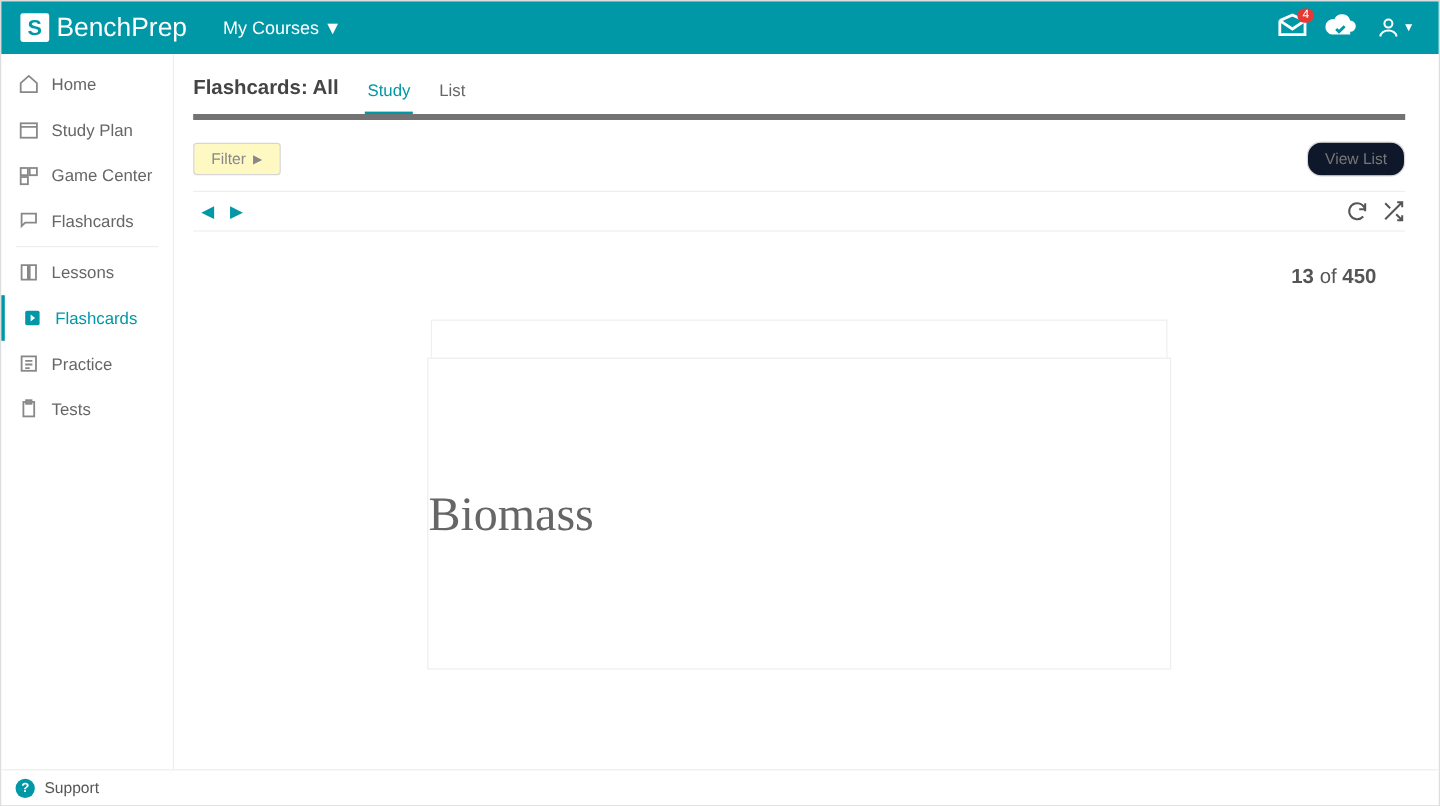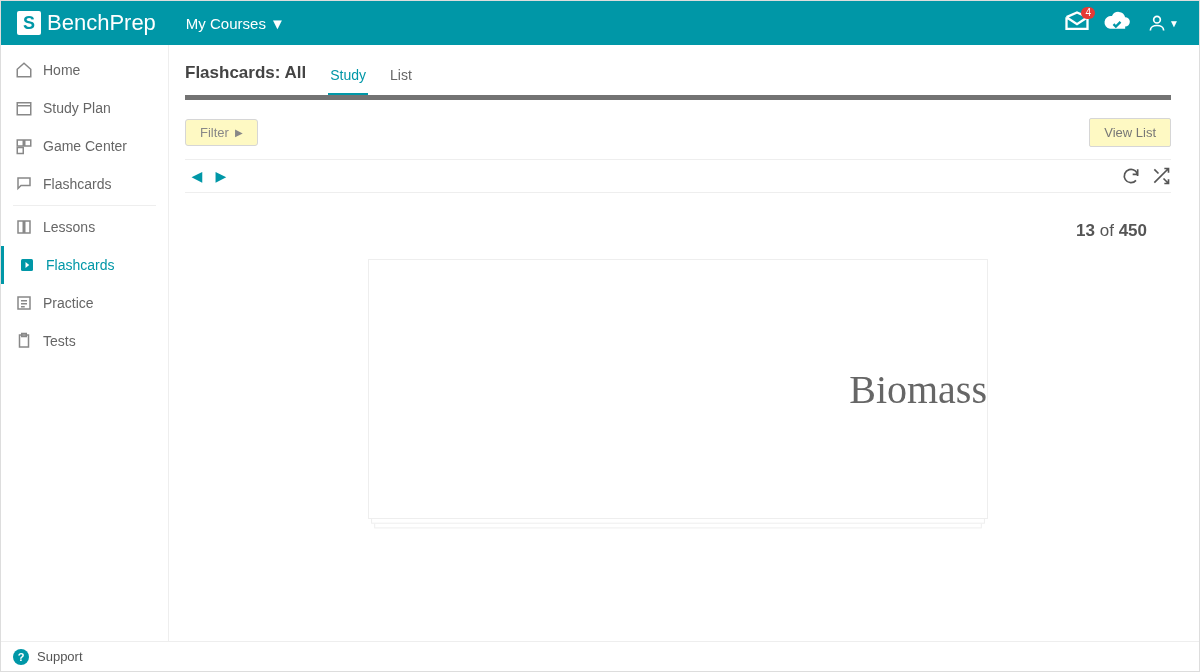--- a/index.html
+++ b/index.html
@@ -5,35 +5,35 @@
 *{box-sizing:border-box;margin:0;padding:0;}
 body{font-family:-apple-system,BlinkMacSystemFont,"Segoe UI",Arial,sans-serif;font-size:14px;color:#555;background:#fff;width:1200px;height:672px;overflow:hidden;position:relative;border:1px solid #ddd;}
 .topbar{height:44px;background:#0097a7;display:flex;align-items:center;padding:0 16px;color:#fff;}
 .logo{display:flex;align-items:center;gap:6px;font-size:22px;font-weight:400;}
 .logo-icon{width:24px;height:24px;background:#fff;display:inline-flex;align-items:center;justify-content:center;color:#0097a7;font-weight:bold;font-size:18px;border-radius:2px;}
 .my-courses{margin-left:30px;font-size:15px;display:flex;align-items:center;gap:4px;cursor:pointer;}
 .spacer{flex:1;}
 .top-icon{width:28px;height:28px;margin-left:12px;cursor:pointer;display:inline-flex;align-items:center;justify-content:center;position:relative;}
 .badge{position:absolute;top:-2px;right:-4px;background:#e53935;color:#fff;font-size:10px;border-radius:8px;padding:1px 4px;line-height:1;}
 .layout{display:flex;height:calc(100% - 44px - 30px);}
-.sidebar{width:168px;border-right:1px solid #eee;padding-top:6px;}
+.sidebar{width:144px;border-right:1px solid #eee;padding-top:6px;}
 .side-item{display:flex;align-items:center;gap:10px;padding:10px 14px;color:#666;cursor:pointer;font-size:14px;}
 .side-item .icn{width:18px;height:18px;color:#888;display:inline-flex;align-items:center;justify-content:center;}
 .side-item.active{color:#0097a7;border-left:3px solid #0097a7;}
 .side-item.active .icn{color:#0097a7;}
 .side-sep{height:1px;background:#eee;margin:2px 12px;}
 .main{flex:1;padding:16px 28px 0 16px;}
 .main-head{display:flex;align-items:center;gap:22px;border-bottom:5px solid #737373;}
 .page-title{color:#444;font-weight:600;font-size:17px;padding-bottom:10px;}
 .tabs{display:flex;gap:20px;}
 .tab{color:#666;padding:6px 2px 10px;cursor:pointer;font-size:14px;}
 .tab.active{color:#0097a7;border-bottom:2px solid #0097a7;}
 .toolbar{display:flex;align-items:center;margin-top:18px;}
 .filter-btn{border:1px solid #d6d6d6;background:#fef9c3;color:#888;font-size:13px;padding:5px 14px;border-radius:3px;cursor:pointer;display:flex;align-items:center;gap:6px;}
-.viewlist-btn{border:1px solid #d6d6d6;background:#fef9c3;color:#777;font-size:13px;padding:6px 14px;border-radius:2px;cursor:pointer;margin-left:auto;}
+.viewlist-btn{border:1px solid #d6d6d6;background:#0f172a;color:#777;font-size:13px;padding:6px 14px;border-radius:12px;cursor:pointer;margin-left:auto;}
 .navrow{display:flex;align-items:center;margin-top:12px;border-top:1px solid #eee;border-bottom:1px solid #eee;padding:4px 0;}
 .arrow-btn{width:24px;height:24px;color:#0097a7;cursor:pointer;display:inline-flex;align-items:center;justify-content:center;}
 .right-icons{margin-left:auto;display:flex;gap:10px;}
 .act-icon{width:20px;height:20px;color:#555;cursor:pointer;display:inline-flex;align-items:center;justify-content:center;}
 .counter{text-align:right;margin:28px 24px 0 0;color:#555;font-size:17px;}
 .counter b{font-weight:700;}
 .flashcard-wrap{position:relative;margin-top:18px;display:flex;justify-content:center;}
 .stack{position:relative;width:620px;height:260px;}
 .stack .layer{position:absolute;left:0;right:0;height:100%;border:1px solid #eee;background:#fff;}
 .stack .l1{top:0;}
@@ -190,21 +190,21 @@
     <div class="counter">
       <b>13</b>
       <span>of</span>
       <b>450</b>
     </div>
 
     <div class="flashcard-wrap">
       <div class="stack">
         <div class="layer l3"></div>
         <div class="layer l2"></div>
-        <div class="layer l1" style="display:flex;align-items:center;justify-content:flex-end;">
+        <div class="layer l1" style="display:flex;align-items:center;justify-content:flex-start;margin-top:39px;">
           <span class="card-text">Biomass</span>
         </div>
       </div>
     </div>
   </div>
 </div>
 
 <div class="footer">
   <span class="help-ic">?</span>
   <span>Support</span>

